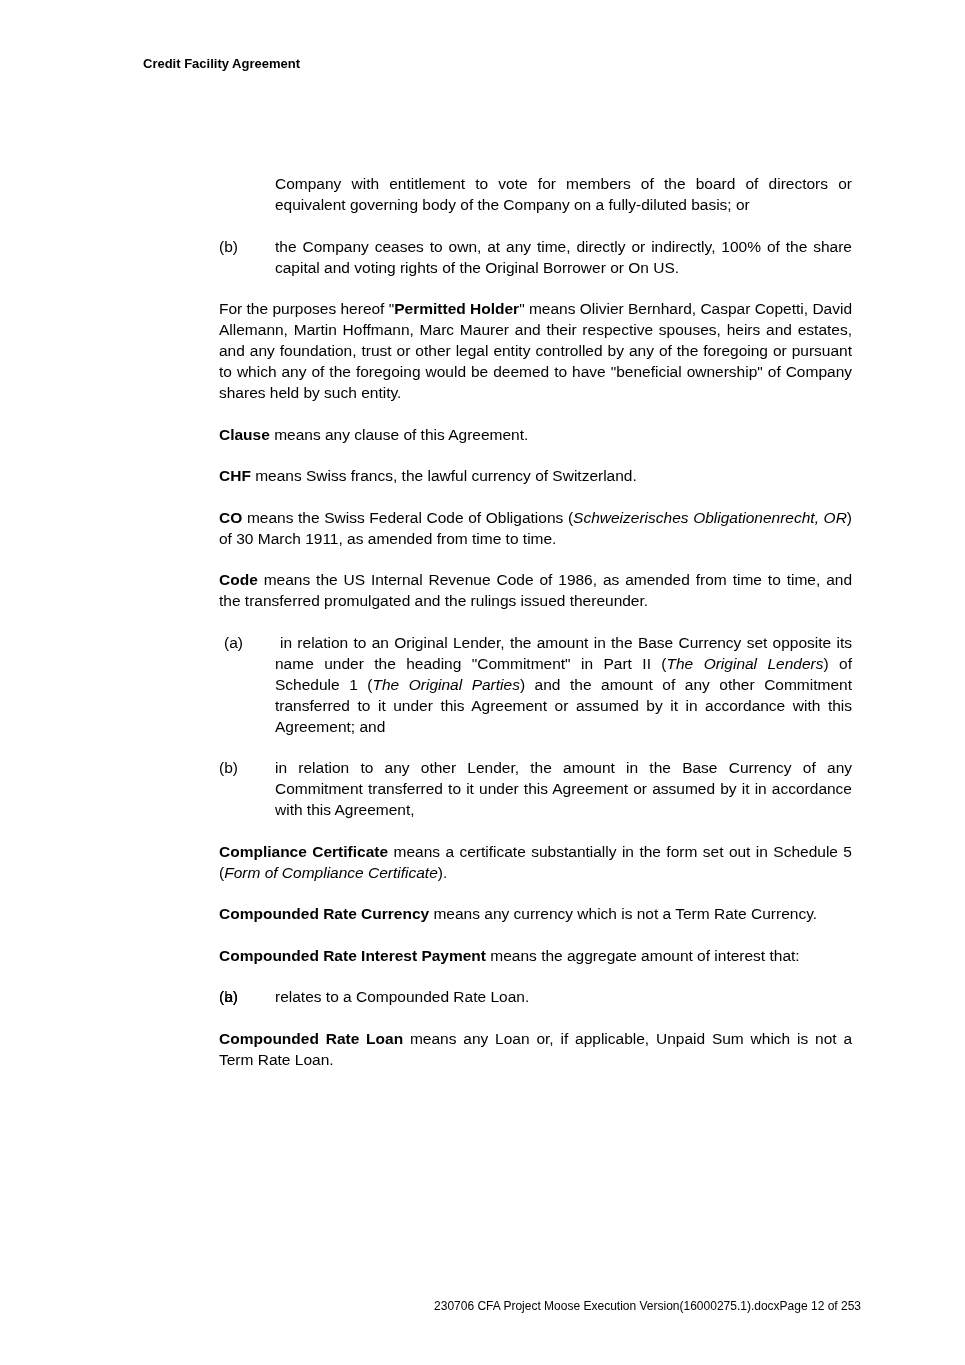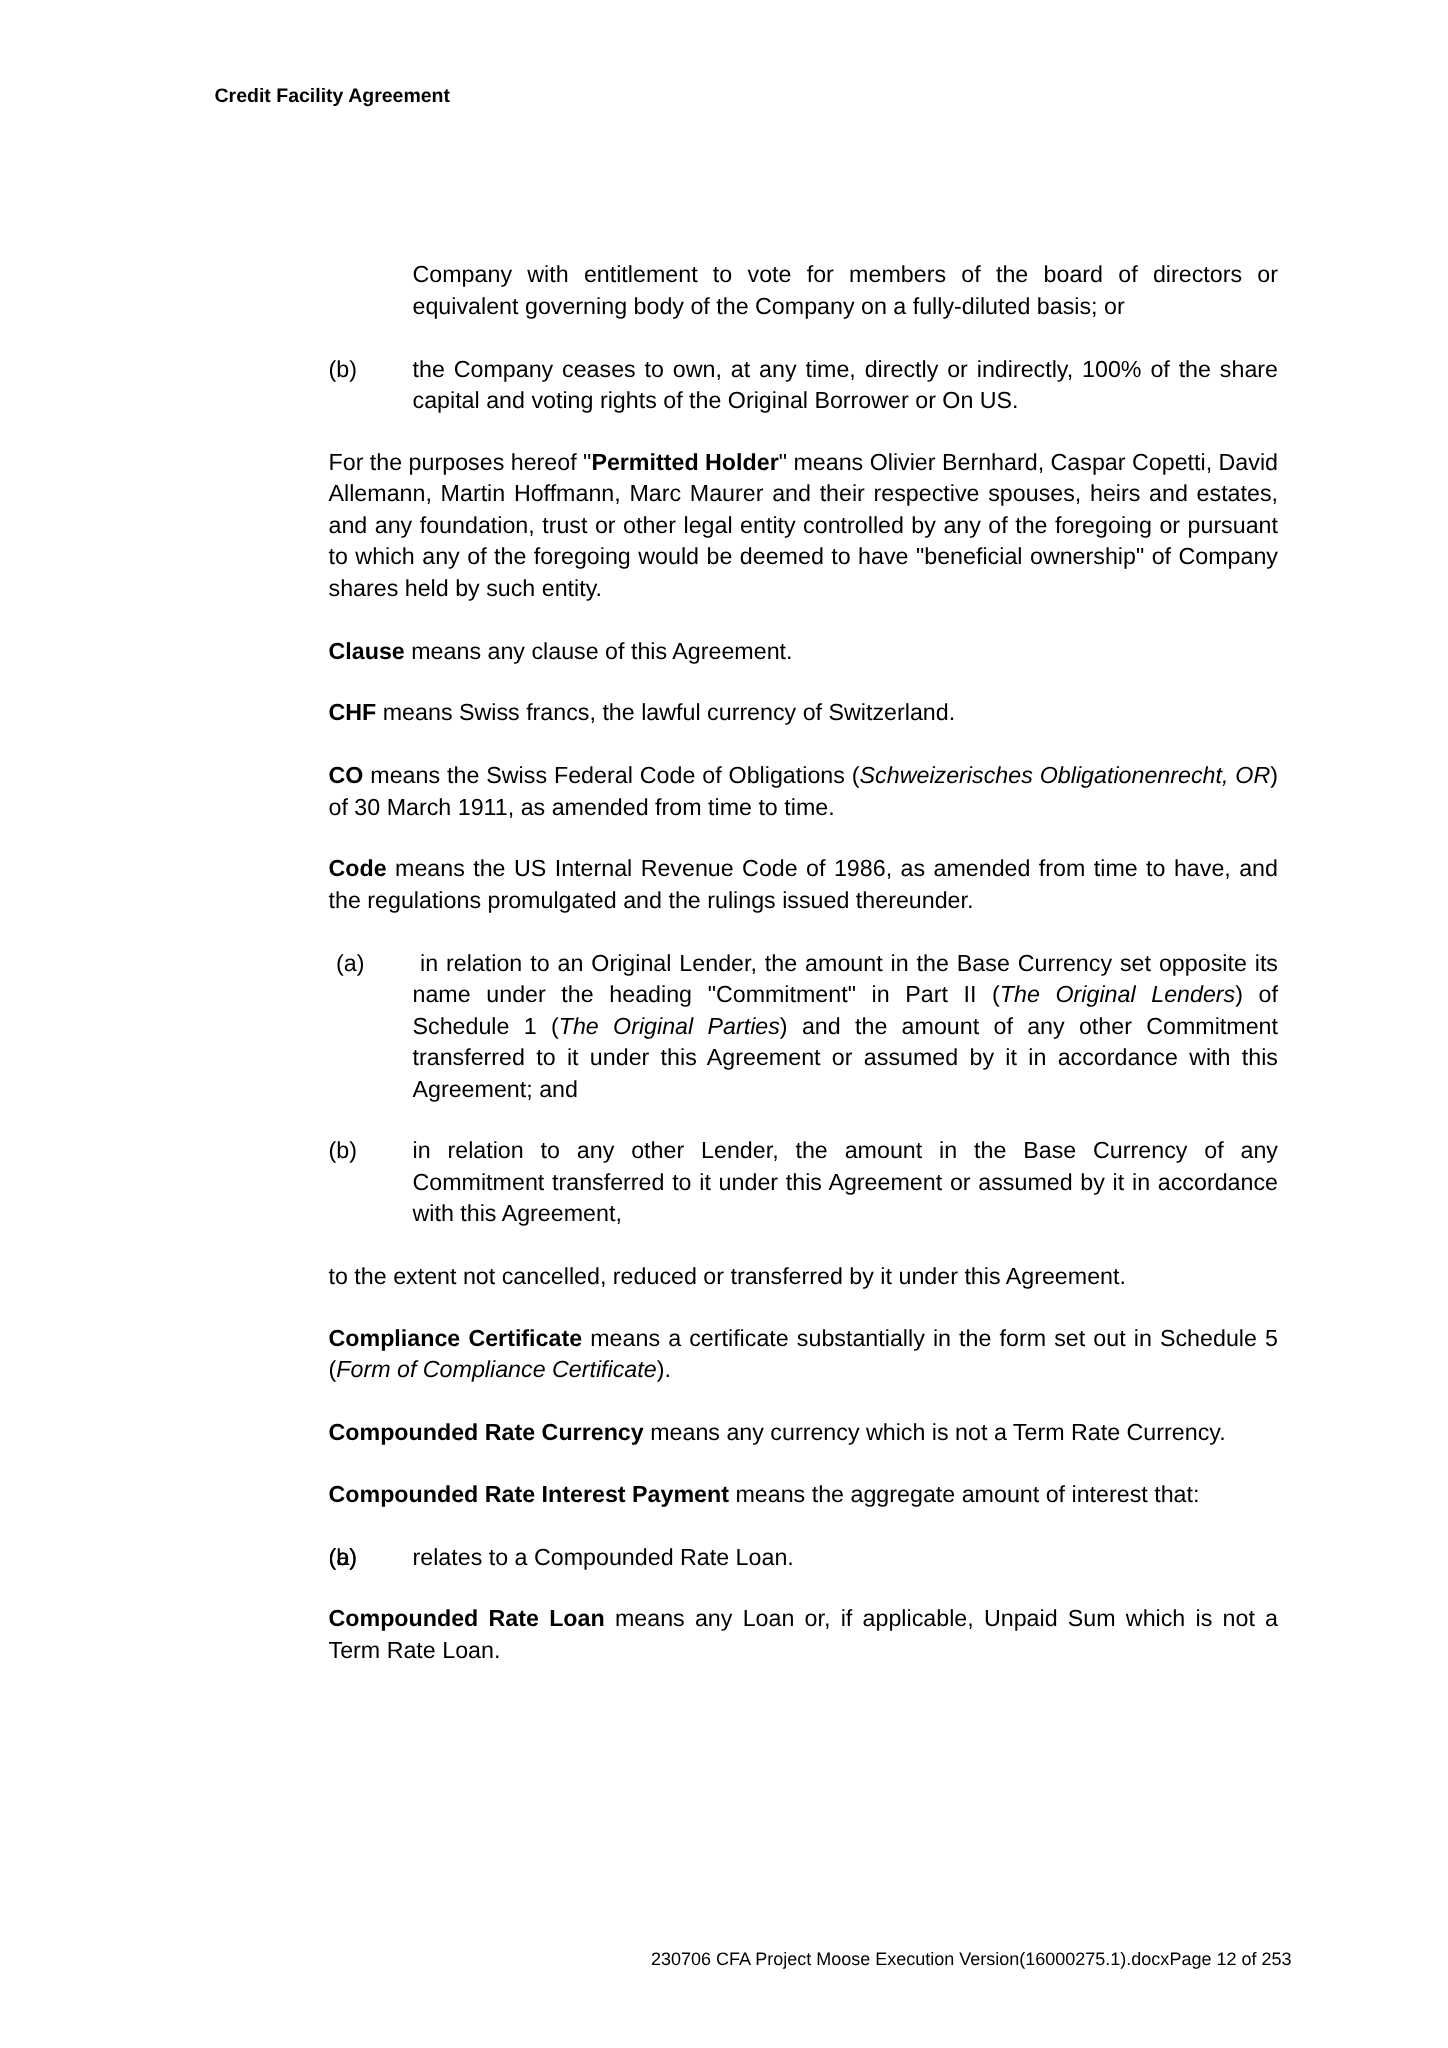--- a/index.html
+++ b/index.html
@@ -74,32 +74,31 @@
   </div>
 
   <p class="para"><span>For the purposes hereof "</span><span class="term">Permitted Holder</span><span>" means Olivier Bernhard, Caspar Copetti, David Allemann, Martin Hoffmann, Marc Maurer and their respective spouses, heirs and estates, and any foundation, trust or other legal entity controlled by any of the foregoing or pursuant to which any of the foregoing would be deemed to have "beneficial ownership" of Company shares held by such entity.</span></p>
 
   <p class="para"><span class="term">Clause</span><span> means any clause of this Agreement.</span></p>
 
   <p class="para"><span class="term">CHF</span><span> means Swiss francs, the lawful currency of Switzerland.</span></p>
 
   <p class="para"><span class="term">CO</span><span> means the Swiss Federal Code of Obligations (</span><span class="ital">Schweizerisches Obligationenrecht, OR</span><span>) of 30 March 1911, as amended from time to time.</span></p>
 
-  <p class="para"><span class="term">Code</span><span> means the US Internal Revenue Code of 1986, as amended from time to have, and the regulations promulgated and the rulings issued thereunder.</span></p>
+  <p class="para"><span class="term">Code</span><span> means the US Internal Revenue Code of 1986, as amended from time to time, and the transferred promulgated and the rulings issued thereunder.</span></p>
 
 
   <div class="para li first-line-indent">
     <span class="li-label">(a)</span><span>in relation to an Original Lender, the amount in the Base Currency set opposite its name under the heading "Commitment" in Part II (</span><span class="ital">The Original Lenders</span><span>) of Schedule 1 (</span><span class="ital">The Original Parties</span><span>) and the amount of any other Commitment transferred to it under this Agreement or assumed by it in accordance with this Agreement; and</span>
   </div>
 
   <div class="para li">
     <span class="li-label">(b)</span><span>in relation to any other Lender, the amount in the Base Currency of any Commitment transferred to it under this Agreement or assumed by it in accordance with this Agreement,</span>
   </div>
 
-  <p class="para"><span>to the extent not cancelled, reduced or transferred by it under this Agreement.</span></p>
 
   <p class="para"><span class="term">Compliance Certificate</span><span> means a certificate substantially in the form set out in Schedule 5 (</span><span class="ital">Form of Compliance Certificate</span><span>).</span></p>
 
   <p class="para"><span class="term">Compounded Rate Currency</span><span> means any currency which is not a Term Rate Currency.</span></p>
 
   <p class="para"><span class="term">Compounded Rate Interest Payment</span><span> means the aggregate amount of interest that:</span></p>
 
   <div class="para li">
     <span class="li-label">(a)</span>
   </div>

